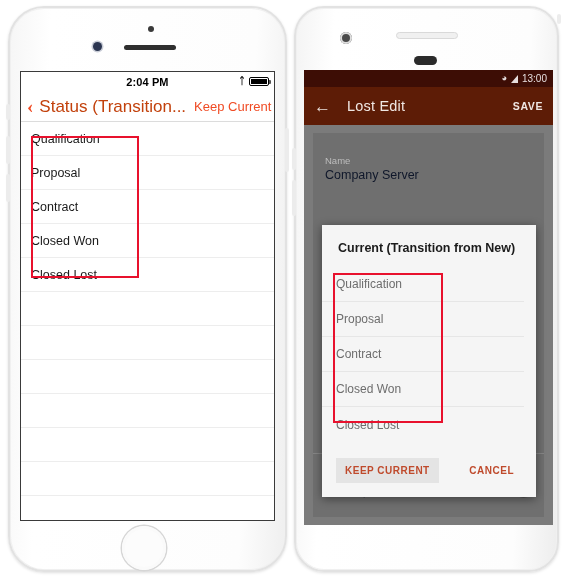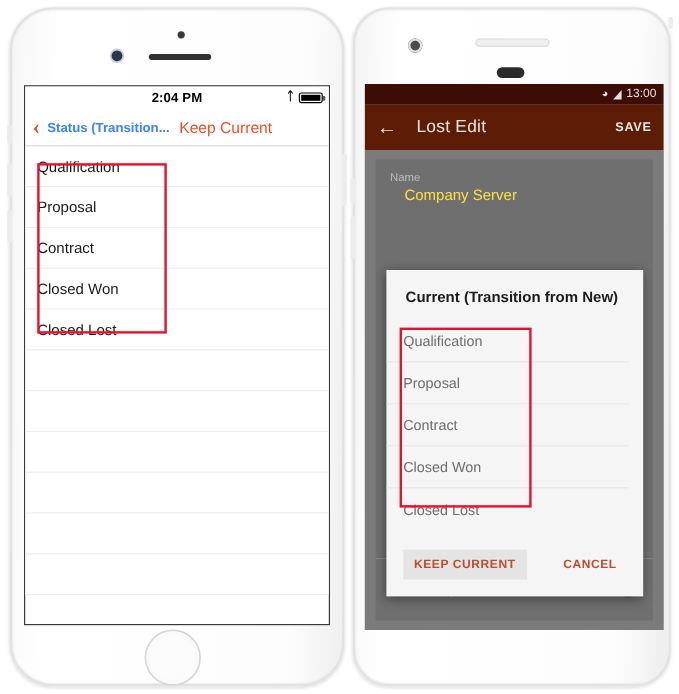--- a/index.html
+++ b/index.html
@@ -80,21 +80,21 @@
   .battery i { position:absolute; left:1px; top:1px; bottom:1px; width:16px; background:#000; display:block; }
 
   .ios-nav {
     height:30px; display:flex; align-items:center; background:#fff;
     border-bottom:1px solid #dcdcdc; padding:0 6px; position:relative;
   }
   .ios-back {
     color:#f04b24; font-size:19px; font-weight:bold; line-height:1;
     margin-right:6px; cursor:pointer; font-family:"Liberation Serif", serif;
   }
-  .ios-title { font-size:11px; font-weight:bold; color:#3b82f6; white-space:nowrap; }
+  .ios-title { font-size:17px; font-weight:normal; color:#c2410c; white-space:nowrap; }
   .ios-action { color:#f04b24; font-size:13px; margin-left:8px; white-space:nowrap; cursor:pointer; }
 
   .ios-list { background:#fff; }
   .ios-row {
     height:34px; display:flex; align-items:center; padding-left:10px;
     border-bottom:1px solid #ededed; font-size:12.5px; color:#1a1a1a;
   }
   .ios-row.empty { height:34px; }
 
   
@@ -120,22 +120,22 @@
   .and-arrow { font-size:17px; margin-right:16px; color:#e8ded9; cursor:pointer; line-height:1; }
   .and-apptitle { font-size:14.5px; letter-spacing:.2px; color:#f0e7e3; }
   .and-save { margin-left:auto; font-size:10.5px; font-weight:bold; letter-spacing:.6px; color:#efe6e2; cursor:pointer; }
 
   .and-body { position:relative; height:400px; background:#7b7b7b; }
   .and-card {
     position:absolute; left:9px; top:8px; right:9px; bottom:8px;
     background:#6f6f6f;
   }
   .and-field { padding:10px 12px 6px; }
-  .and-flabel { font-size:9.5px; color:#bdbdbd; margin-bottom:2px; }
-  .and-fvalue { font-size:12.5px; color:#fde047;margin-left:12px; }
+  .and-flabel { font-size:9.5px; color:#bdbdbd; margin-bottom:2px;margin-top:12px; }
+  .and-fvalue { font-size:12.5px; color:#0f172a; }
   .and-bottomfield {
     position:absolute; left:0; right:0; bottom:12px; padding:6px 12px;
     border-top:1px solid #868686; display:flex; align-items:flex-end;
   }
   .and-caret {
     width:0;height:0;border-left:5px solid transparent;border-right:5px solid transparent;
     border-top:6px solid #3a3a3a; margin:0 8px 5px 0;
   }
   .and-minus {
     width:17px;height:17px;border-radius:50%;background:#555; margin-bottom:1px;

